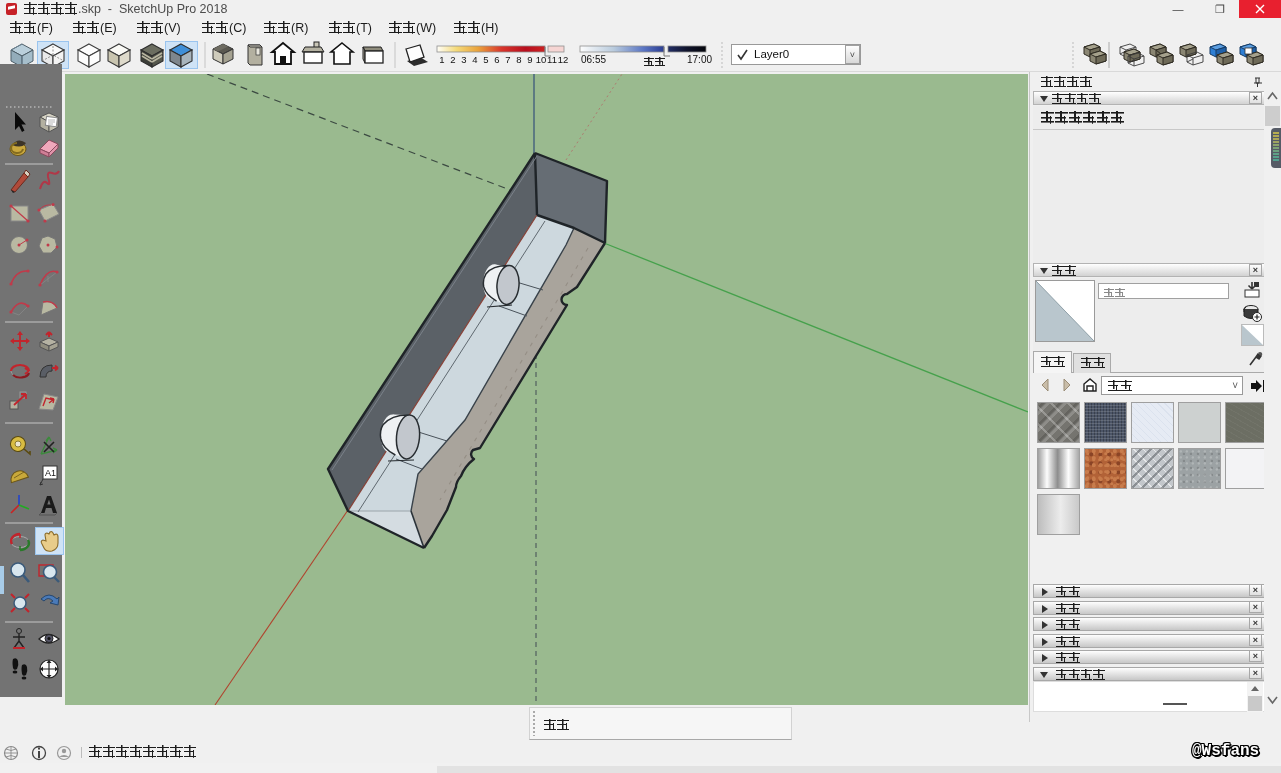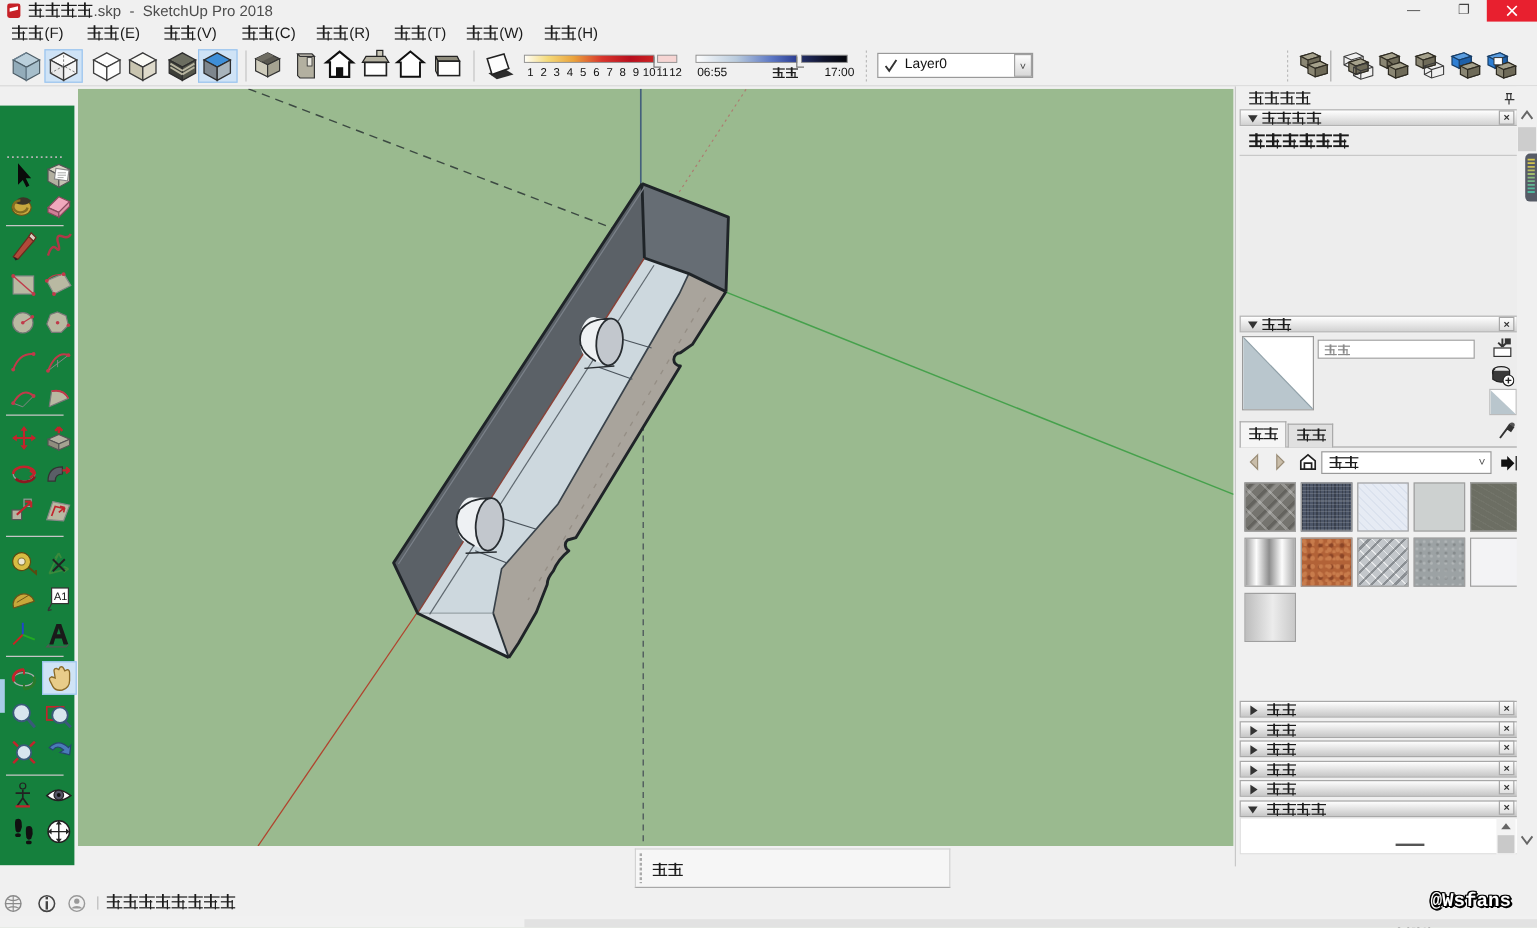--- a/index.html
+++ b/index.html
@@ -24,21 +24,21 @@
 
 #menu{left:0;top:19px;width:1281px;height:19px;font-size:12.5px;color:#1b1b1b}
 #menu span.item{position:absolute;top:2px}
 
 #toolbar{left:0;top:38px;width:1281px;height:34px;background:#f0f0f0;border-bottom:1px solid #d9d9d9}
 .tsel{position:absolute;background:#cfe3f6;border:1px solid #9ac4ee}
 
 #layerbox{left:731px;top:6px;width:130px;height:21px;background:#fff;border:1px solid #999}
 #layerbtn{left:845px;top:7px;width:15px;height:19px;background:linear-gradient(#fdfdfd,#d8d8d8);border:1px solid #a0a0a0;color:#444;font-size:9px;text-align:center;line-height:18px}
 
-#lefttools{left:0;top:88px;width:62px;height:633px;background:#15803d}
+#lefttools{left:0;top:64px;width:62px;height:633px;background:#737373}
 
 #viewport{left:65px;top:74px;width:963px;height:631px}
 
 #rpanel{left:1029px;top:72px;width:252px;height:650px;background:#f0f0f0;border-left:1px solid #c8c8c8}
 .sechdr{position:absolute;left:3px;width:232px;height:14px;background:linear-gradient(#ffffff,#d2d2d2);border:1px solid #b3b3b3;font-size:11.5px;color:#111}
 .sechdr .tri{position:absolute;left:6px;top:4px;width:0;height:0;border-left:4px solid transparent;border-right:4px solid transparent;border-top:6px solid #333}
 .sechdr .tri.r{border-top:4px solid transparent;border-bottom:4px solid transparent;border-left:6px solid #333;border-right:none;top:3px;left:8px}
 .xbtn{position:absolute;width:13px;height:12px;background:linear-gradient(#fdfdfd,#e0e0e0);border:1px solid #a8a8a8;color:#333;font-size:9px;line-height:10px;text-align:center;font-weight:bold}
 .swatch{position:absolute;width:43px;height:41px;border:1px solid #9f9f9f}
 .s11{background-color:#75746f;background-image:repeating-linear-gradient(45deg,rgba(255,255,255,.25) 0 2px,transparent 2px 12px),repeating-linear-gradient(-45deg,rgba(255,255,255,.18) 0 2px,rgba(0,0,0,.15) 4px 6px,transparent 6px 12px)}

